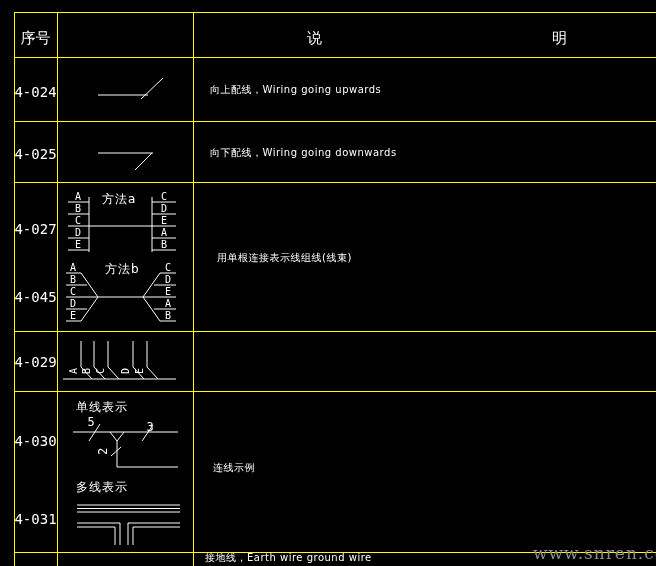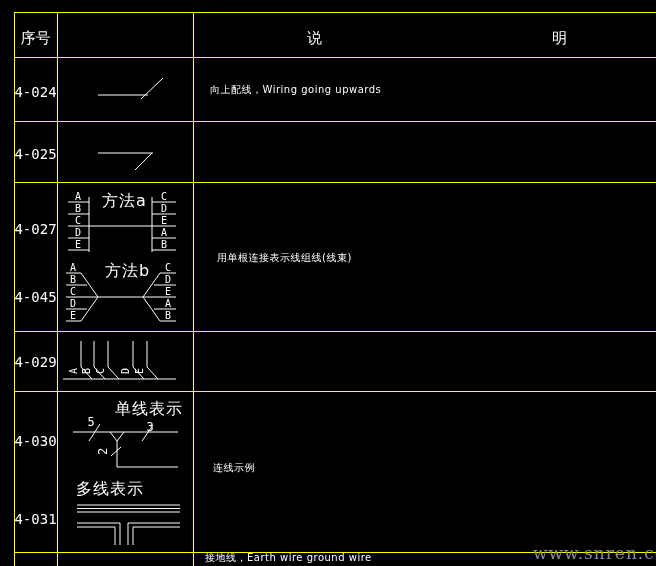--- a/index.html
+++ b/index.html
@@ -6,21 +6,21 @@
   #screen{
     position:relative;width:656px;height:566px;background:var(--background,#000);
     overflow:hidden;font-family:"DejaVu Sans",sans-serif;color:var(--ink,#fff);text-decoration:underline;
   }
   .hline,.vline{position:absolute;background:var(--grid,#ff0);}
   .hline{height:1px;}
   .vline{width:1px;}
   .txt{position:absolute;color:var(--ink,#fff);white-space:nowrap;font-weight:400;}
   .id-label{font-family:"DejaVu Sans Mono",monospace;font-size:14px;width:43px;text-align:center;letter-spacing:0px;}
   .desc{font-size:10px;letter-spacing:0.5px;}
-  .sym-label{font-size:16px;letter-spacing:1px;}
+  .sym-label{font-size:12px;letter-spacing:1px;}
   .hdr{font-size:15px;}
   #sym-svg{position:absolute;left:0;top:0;z-index:2;}
   #sym-svg line,#sym-svg polyline{stroke:var(--ink,#fff);stroke-width:1;fill:none;}
   #sym-svg text{fill:var(--ink,#fff);font-family:"DejaVu Sans Mono",monospace;}
   .letter{font-size:10px;}
   .wnum{font-size:12px;}
   #watermark{
     position:absolute;z-index:5;font-family:"DejaVu Serif",serif;
     font-size:17px;letter-spacing:1px;color:var(--watermark,#8e8e8e);
   }
@@ -46,27 +46,28 @@
 
   <div class="txt id-label" style="left:14px;top:84px;">4-024</div>
   <div class="txt id-label" style="left:14px;top:146px;">4-025</div>
   <div class="txt id-label" style="left:14px;top:221px;">4-027</div>
   <div class="txt id-label" style="left:14px;top:289px;">4-045</div>
   <div class="txt id-label" style="left:14px;top:354px;">4-029</div>
   <div class="txt id-label" style="left:14px;top:433px;">4-030</div>
   <div class="txt id-label" style="left:14px;top:511px;">4-031</div>
 
   <div class="txt desc" style="left:210px;top:83px;">向上配线，Wiring going upwards</div>
+  <div class="txt desc" style="left:210px;top:146px;">向下配线，Wiring going downwards</div>
   <div class="txt desc" style="left:217px;top:251px;">用单根连接表示线组线(线束)</div>
   <div class="txt desc" style="left:213px;top:461px;">连线示例</div>
   <div class="txt desc" style="left:205px;top:551px;">接地线，Earth wire ground wire</div>
 
   <div class="txt sym-label" style="left:102px;top:191px;">方法a</div>
   <div class="txt sym-label" style="left:105px;top:261px;">方法b</div>
-  <div class="txt sym-label" style="left:76px;top:399px;margin-left:39px;">单线表示</div>
+  <div class="txt sym-label" style="left:76px;top:399px;">单线表示</div>
   <div class="txt sym-label" style="left:76px;top:479px;">多线表示</div>
 
   <svg id="sym-svg" width="656" height="566" viewBox="0 0 656 566">
 
     <g>
       <line x1="98" y1="95" x2="148" y2="95"></line>
       <line x1="141" y1="99" x2="163" y2="78"></line>
     </g>
 
     <g>

